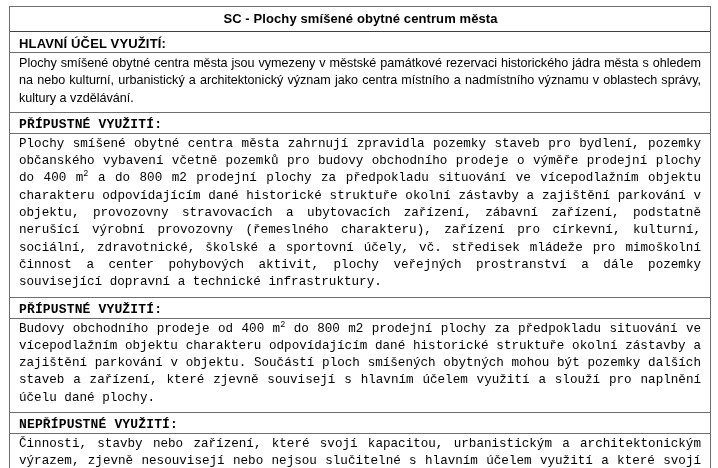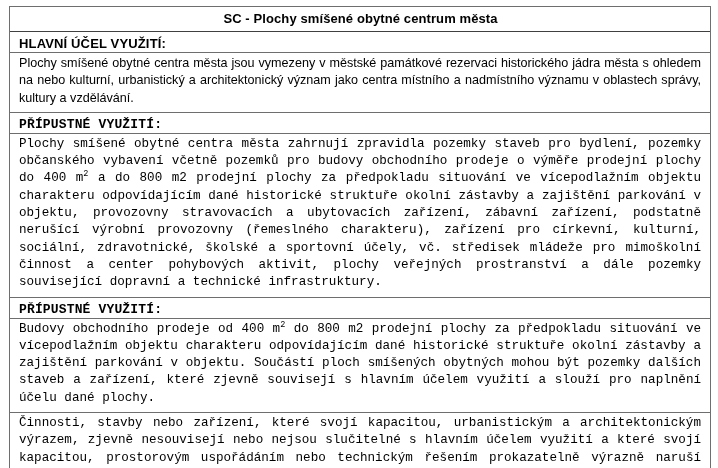--- a/index.html
+++ b/index.html
@@ -137,19 +137,22 @@
     <div class="section">
       <div class="section-heading heading-divider">
         <span>PŘÍPUSTNÉ VYUŽITÍ:</span>
       </div>
       <div class="section-body">
         <p>Budovy obchodního prodeje od 400 m<sup>2</sup> do 800 m2 prodejní plochy za předpokladu situování ve vícepodlažním objektu charakteru odpovídajícím dané historické struktuře okolní zástavby a zajištění parkování v objektu. Součástí ploch smíšených obytných mohou být pozemky dalších staveb a zařízení, které zjevně souvisejí s hlavním účelem využití a slouží pro naplnění účelu dané plochy.</p>
       </div>
     </div>
 
     <div class="section">
+      <div class="section-heading heading-divider">
+        <span>NEPŘÍPUSTNÉ VYUŽITÍ:</span>
+      </div>
       <div class="section-body">
         <p>Činnosti, stavby nebo zařízení, které svojí kapacitou, urbanistickým a architektonickým výrazem, zjevně nesouvisejí nebo nejsou slučitelné s hlavním účelem využití a které svojí kapacitou, prostorovým uspořádáním nebo technickým řešením prokazatelně výrazně naruší kvalitu obytného prostředí nebo takové důsledky vyvolají druhotně.</p>
       </div>
     </div>
 
   </div>
 </div>
 
 </body></html>

